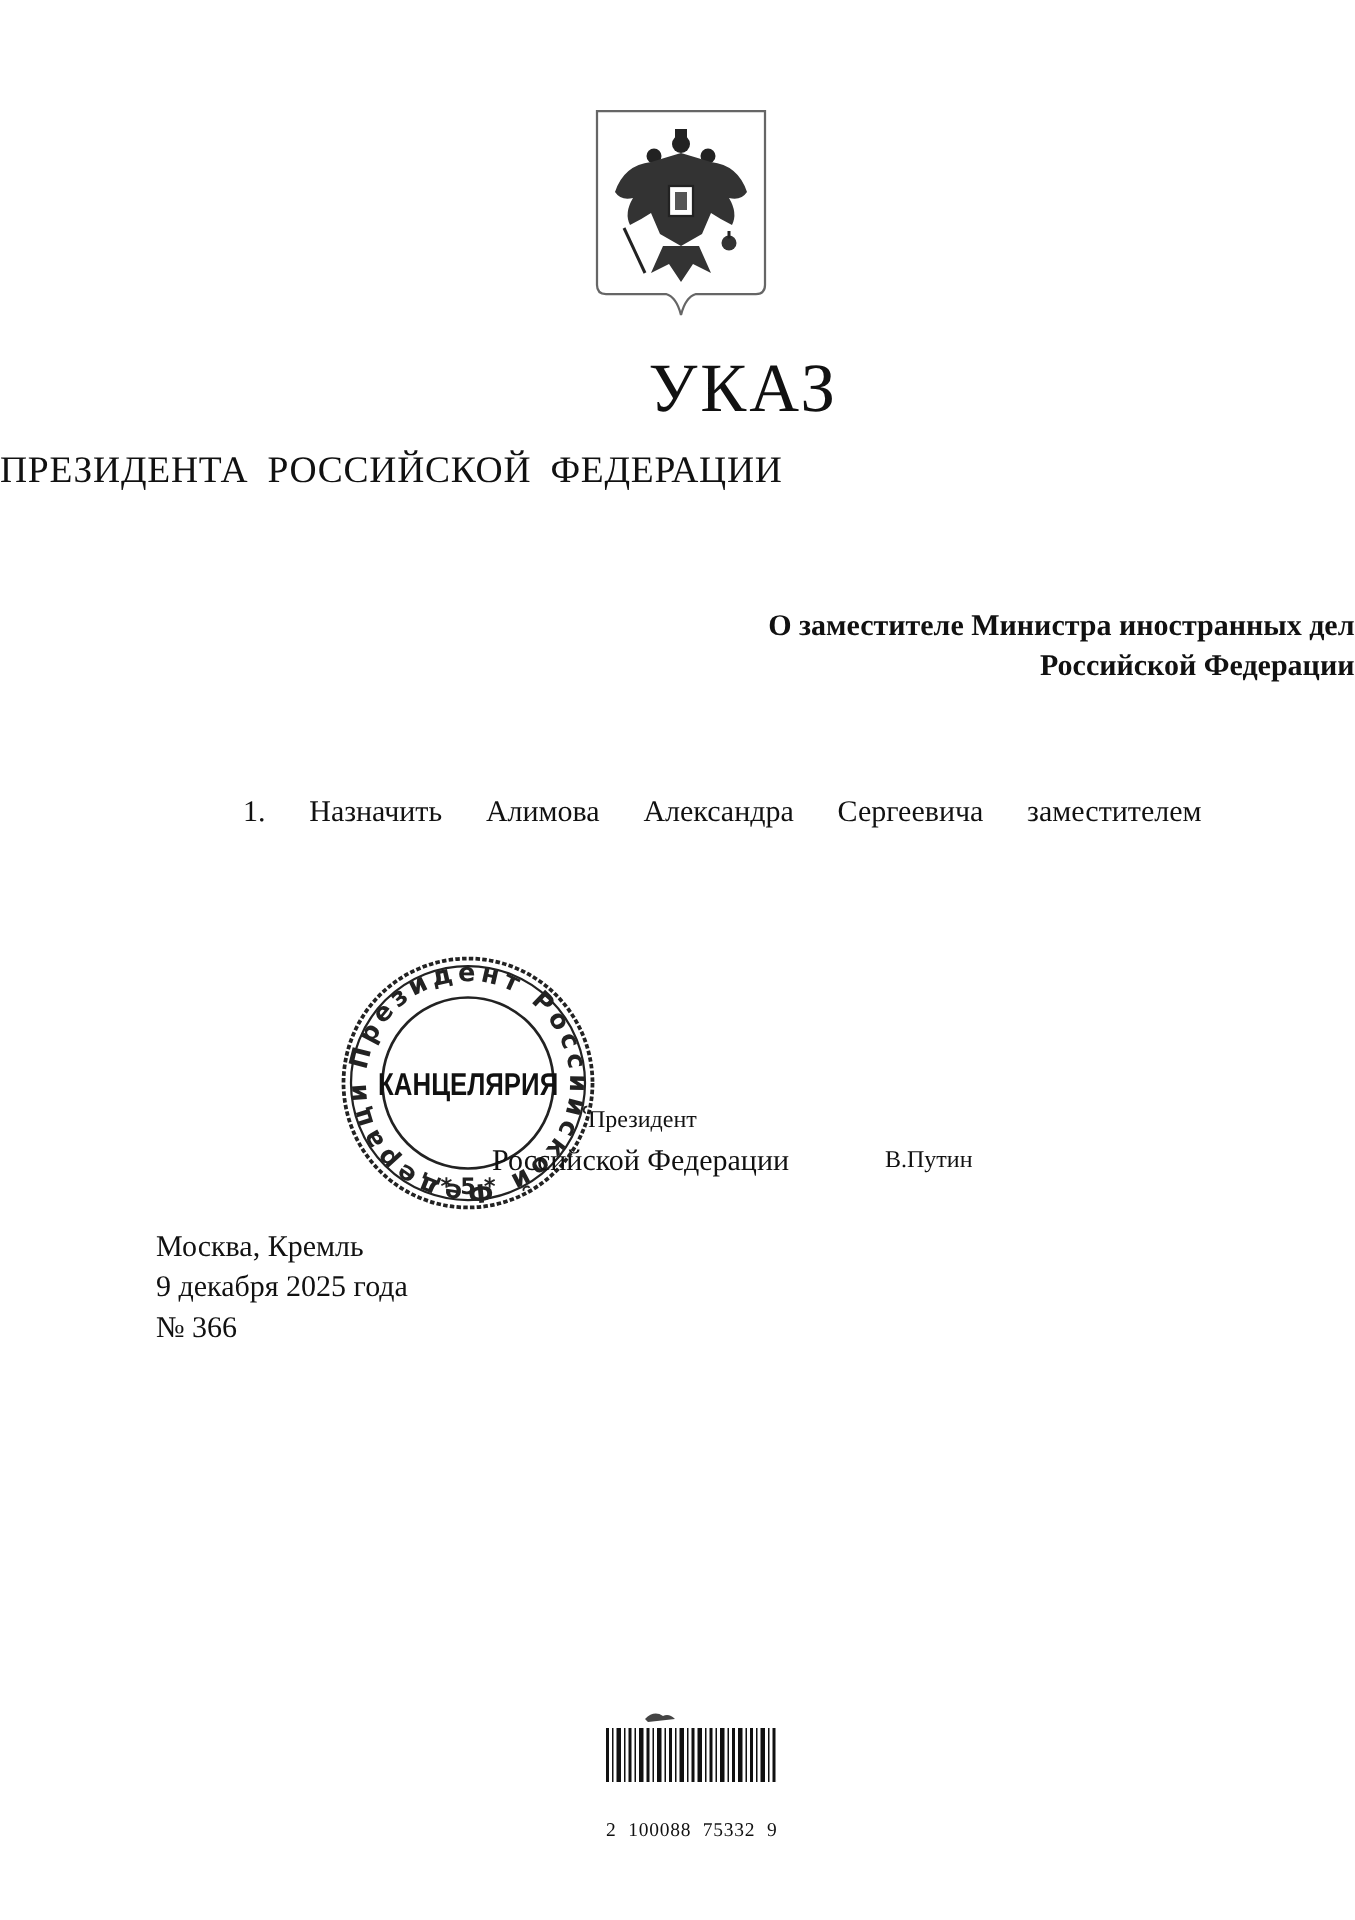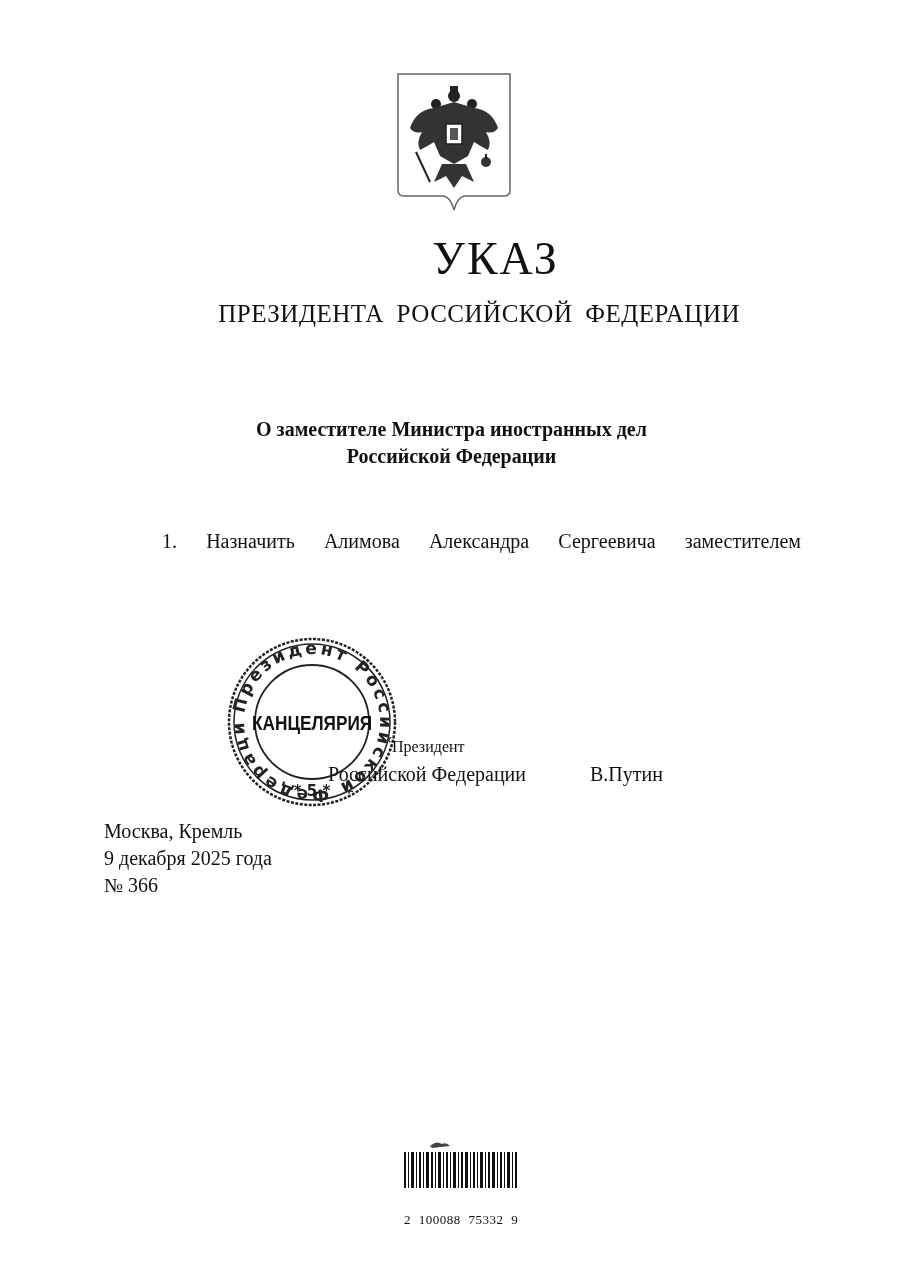--- a/index.html
+++ b/index.html
@@ -1,28 +1,28 @@
 <!DOCTYPE html>
 <html><head>
 <meta charset="utf-8">
 <style>
   html, body { margin: 0; padding: 0; background: #ffffff; }
   body { width: 903px; height: 1280px; position: relative; overflow: hidden; font-family: "Liberation Serif", "DejaVu Serif", serif; color: #111; }
   .abs { position: absolute; }
   .emblem { left: 394px; top: 72px; width: 120px; height: 142px; }
   .title { left: 0; width: 903px; top: 232px; text-align: center; font-size: 46px; letter-spacing: 2px; line-height: 54px; padding-left: 44px; }
-  .subtitle { left: 0; width: 740px; top: 297px; text-align: right; font-size: 25px; letter-spacing: 0.5px; word-spacing: 6px; line-height: 34px; }
-  .heading { left: 0; width: 903px; top: 416px; text-align: center; font-size: 20px; font-weight: bold; line-height: 27px; }
+  .subtitle { left: 0; width: 740px; top: 297px; text-align: left; font-size: 25px; letter-spacing: 0.5px; word-spacing: 6px; line-height: 34px; }
+  .heading { left: 0; width: 903px; top: 404px; text-align: right; font-size: 20px; font-weight: bold; line-height: 27px; }
   .body { left: 104px; width: 697px; top: 506px; font-size: 20px; line-height: 28px; }
   .para { text-indent: 58px; text-align: justify; margin: 0; }
   .para1 { text-align-last: left; }
   .line1 { display: block; text-align: justify; text-align-last: justify; margin-top: 21px; }
   .sign-title { left: 392px; top: 733px; font-size: 16px; line-height: 28px; }
   .sign-org { left: 328px; top: 760px; font-size: 20px; line-height: 28px; }
-  .sign-name { left: 590px; top: 760px; font-size: 20px; line-height: 28px; }
+  .sign-name { left: 590px; top: 760px; font-size: 16px; line-height: 28px; }
   .stamp { left: 226px; top: 636px; width: 172px; height: 172px; }
   .place { left: 104px; top: 818px; font-size: 20px; line-height: 27px; }
   .barcode { left: 402px; top: 1140px; width: 120px; height: 62px; }
   .barcode-num { left: 404px; top: 1188px; width: 124px; font-size: 13px; letter-spacing: 0.5px; word-spacing: 4px; margin-top: 24px; }
 </style>
 </head>
 <body>
 
 <div class="abs emblem">
   <svg width="120" height="142" viewBox="0 0 120 142">

